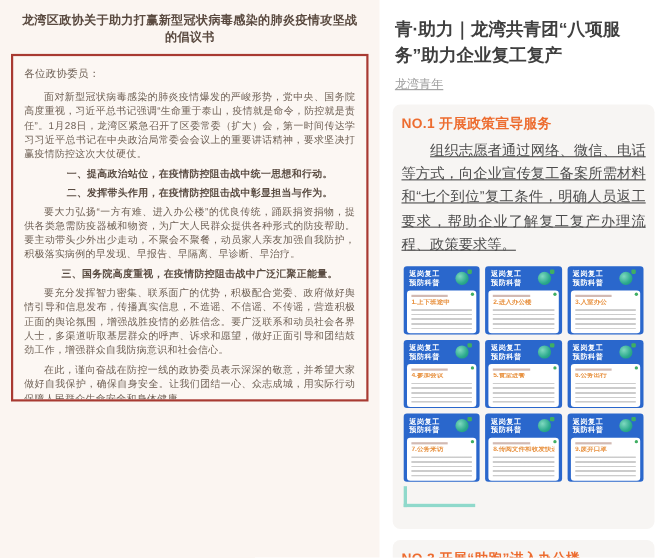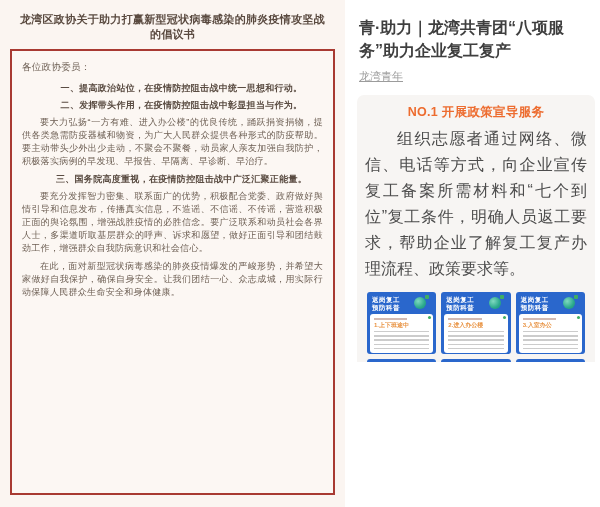--- a/index.html
+++ b/index.html
@@ -12,54 +12,54 @@
   .left-doc{
     width:345px;min-width:345px;height:507px;background:#fbf5f1;
     box-sizing:border-box;position:relative;
   }
   .doc-title{
     font-size:11px;font-weight:bold;color:#5a4a40;text-align:center;
     line-height:1.35;margin:12px 16px 7px 16px;letter-spacing:.3px;
   }
   .doc-border{
     margin:0 10px;border:2px solid #a83a32;background:#fcf7f3;
-    padding:8px 10px 6px 10px;height:446px;box-sizing:border-box;overflow:hidden;
+    padding:8px 10px 6px 10px;height:316px;box-sizing:border-box;overflow:hidden;
   }
   .doc-salutation{
     font-size:9.5px;color:#6e6055;margin:2px 0 8px 0;letter-spacing:.3px;
   }
   .doc-para{
     font-size:9px;color:#6e6055;line-height:13px;text-align:justify;
     text-indent:2em;margin:0 0 5px 0;letter-spacing:.3px;
   }
   .doc-heading{
     font-size:9px;color:#5a4c42;font-weight:bold;line-height:13px;
     text-indent:2em;margin:2px 0 4px 0;letter-spacing:.3px;text-align:center;
   }
   
   .right-article{
-    flex:1;height:362px;background:#ffffff;box-sizing:border-box;
+    flex:1;height:507px;background:#ffffff;box-sizing:border-box;
     padding:14px 5px 0 12px;overflow:hidden;
   }
   .art-title{
     font-size:16px;font-weight:bold;color:#3f3f3f;line-height:1.45;
     margin:2px 2px 7px 2px;
   }
   .art-author{font-size:11px;color:#9c9c9c;margin:0 0 11px 2px;text-decoration:underline;}
   .sec-box{
     background:#f7f5f3;border-radius:7px;padding:9px 8px 8px 8px;
     margin:0 0 10px 0;
   }
   .sec-heading{
-    color:#ed6c2f;font-weight:bold;font-size:12.5px;text-align:center;
+    color:#ed6c2f;font-weight:bold;font-size:12.5px;text-align:left;
     margin:0 0 5px 0;letter-spacing:.3px;
   }
   .sec-body{
-    font-size:16px;color:#4d4d4d;line-height:1.62;text-align:justify;
-    text-indent:2em;margin:0;
+    font-size:13px;color:#4d4d4d;line-height:1.62;text-align:justify;
+    text-indent:2em;margin:0;text-decoration:underline;
   }
   
   .poster-grid{
     display:grid;grid-template-columns:repeat(3,1fr);gap:5px;
     margin:10px 2px 4px 2px;
   }
   .poster-card{
     background:#2a67cc;border-radius:3px;height:62px;padding:3px;
     box-sizing:border-box;position:relative;overflow:hidden;
   }
@@ -105,26 +105,27 @@
     margin:0 0 12px 2px;
   }
 </style>
 </head>
 <body>
 
 <div class="left-doc">
   <div class="doc-title">龙湾区政协关于助力打赢新型冠状病毒感染的肺炎疫情攻坚战的倡议书</div>
   <div class="doc-border">
     <div class="doc-salutation">各位政协委员：</div>
+    <div class="doc-para">面对新型冠状病毒感染的肺炎疫情爆发的严峻形势，党中央、国务院高度重视，习近平总书记强调“生命重于泰山，疫情就是命令，防控就是责任”。1月28日，龙湾区紧急召开了区委常委（扩大）会，第一时间传达学习习近平总书记在中央政治局常委会会议上的重要讲话精神，要求坚决打赢疫情防控这次大仗硬仗。</div>
     <div class="doc-heading">一、提高政治站位，在疫情防控阻击战中统一思想和行动。</div>
     <div class="doc-heading">二、发挥带头作用，在疫情防控阻击战中彰显担当与作为。</div>
     <div class="doc-para">要大力弘扬“一方有难、进入办公楼”的优良传统，踊跃捐资捐物，提供各类急需防疫器械和物资，为广大人民群众提供各种形式的防疫帮助。要主动带头少外出少走动，不聚会不聚餐，动员家人亲友加强自我防护，积极落实病例的早发现、早报告、早隔离、早诊断、早治疗。</div>
     <div class="doc-heading">三、国务院高度重视，在疫情防控阻击战中广泛汇聚正能量。</div>
     <div class="doc-para">要充分发挥智力密集、联系面广的优势，积极配合党委、政府做好舆情引导和信息发布，传播真实信息，不造谣、不信谣、不传谣，营造积极正面的舆论氛围，增强战胜疫情的必胜信念。要广泛联系和动员社会各界人士，多渠道听取基层群众的呼声、诉求和愿望，做好正面引导和团结鼓劲工作，增强群众自我防病意识和社会信心。</div>
-    <div class="doc-para">在此，面对新型冠状病毒感染的肺炎疫情爆发的严峻形势，并希望大家做好自我保护，确保自身安全。让我们团结一心、众志成城，用实际行动保障人民群众生命安全和身体健康。</div>
+    <div class="doc-para">在此，谨向奋战在防控一线的政协委员表示深深的敬意，并希望大家做好自我保护，确保自身安全。让我们团结一心、众志成城，用实际行动保障人民群众生命安全和身体健康。</div>
 
   </div>
 </div>
 
 <div class="right-article">
   <div class="art-title">青·助力｜龙湾共青团“八项服务”助力企业复工复产</div>
   <div class="art-author">龙湾青年</div>
 
   <div class="sec-box">
     <div class="sec-heading">NO.1 开展政策宣导服务</div>

